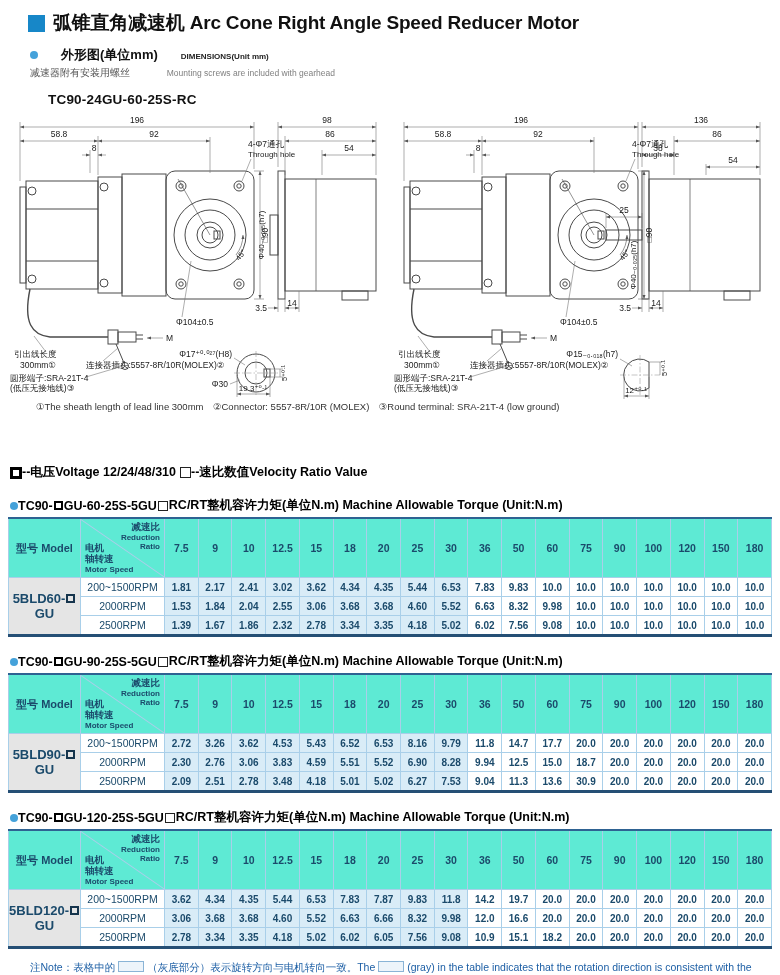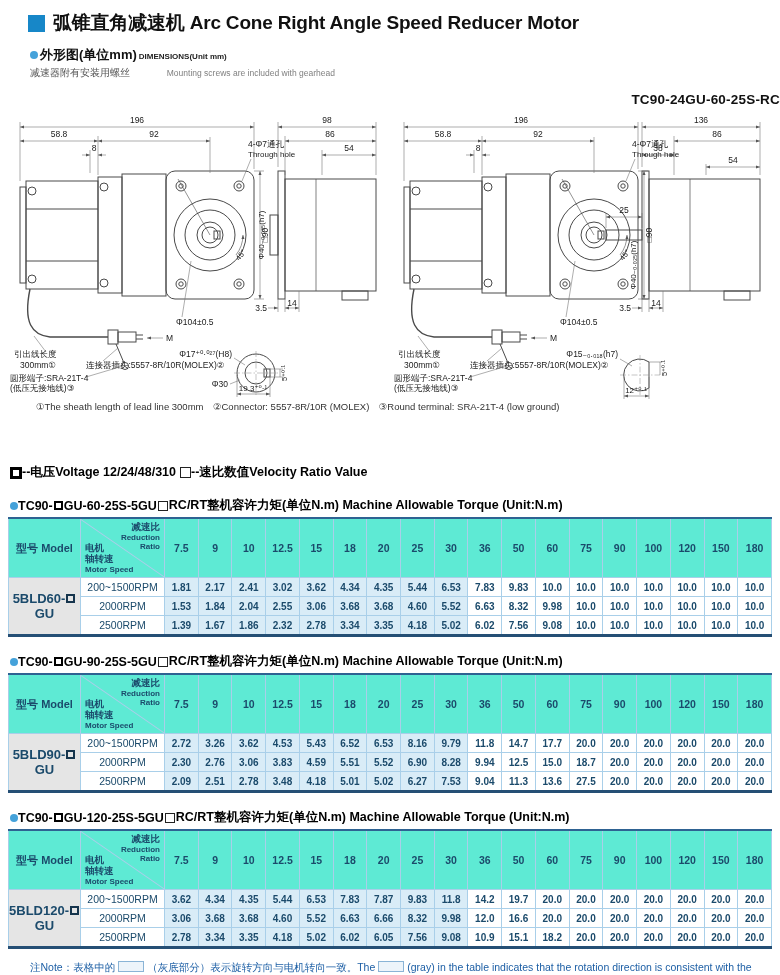--- a/index.html
+++ b/index.html
@@ -4,27 +4,27 @@
 <style>
   html,body{margin:0;padding:0;}
   body{
     width:780px;height:975px;background:#ffffff;overflow:hidden;
     font-family:"Liberation Sans","DejaVu Sans",sans-serif;color:#111;
     position:relative;
   }
   .header{display:flex;align-items:center;gap:8px;padding:10px 0 0 28px;}
   .blue-sq{width:17px;height:17px;background:#1787c8;flex:none;}
   .page-title{font-size:19px;font-weight:bold;margin:0;white-space:nowrap;letter-spacing:-0.2px;}
-  .subhead{display:flex;align-items:center;gap:2px;margin:10px 0 0 30px;}
+  .subhead{display:flex;align-items:center;gap:23px;margin:10px 0 0 30px;}
   .dot{width:8px;height:8px;border-radius:50%;background:#45a2da;flex:none;}
   .subhead .zh{font-size:13px;font-weight:bold;}
   .subhead .en{font-size:8px;font-weight:bold;color:#222;padding-top:3px;}
   .mount{margin:2px 0 0 30px;font-size:10px;color:#555;}
   .mount .en2{font-size:8.5px;color:#808080;padding-left:34px;}
-  .model-code{margin:12px 0 0 48px;font-size:13.5px;font-weight:bold;letter-spacing:0.2px;text-align:right;}
+  .model-code{margin:12px 0 0 48px;font-size:13.5px;font-weight:bold;letter-spacing:0.2px;}
   .drawings{display:flex;margin:2px 2px 0 6px;}
   svg.drawing{width:384px;height:292px;display:block;}
   .footnote{margin:0 0 0 36px;font-size:9.5px;color:#333;}
   .legend{display:flex;align-items:center;margin:50px 0 0 10px;font-size:12.5px;font-weight:bold;color:#000;}
   .legend .gap{width:4px;}
   .sq{display:inline-block;background:#fff;flex:none;}
   .sq-bold{width:6px;height:6px;border:3px solid #000;}
   .sq-light{width:9px;height:9px;border:1.5px solid #222;}
   .tbl-title{display:flex;align-items:center;margin:16px 0 3px 10px;font-size:12.5px;font-weight:bold;color:#000;white-space:nowrap;}
   .tbl-title .sq-bold{width:5px;height:5px;border-width:2.5px;margin:0 1px;}
@@ -590,21 +590,21 @@
         <td class="val shade">2.78</td>
         <td class="val shade">3.48</td>
         <td class="val shade">4.18</td>
         <td class="val shade">5.01</td>
         <td class="val shade">5.02</td>
         <td class="val shade">6.27</td>
         <td class="val shade">7.53</td>
         <td class="val">9.04</td>
         <td class="val">11.3</td>
         <td class="val">13.6</td>
-        <td class="val">27.5</td>
+        <td class="val">30.9</td>
         <td class="val">20.0</td>
         <td class="val">20.0</td>
         <td class="val">20.0</td>
         <td class="val">20.0</td>
         <td class="val">20.0</td>
       </tr>
     </tbody>
 </table>
 
 <div class="tbl-title">

